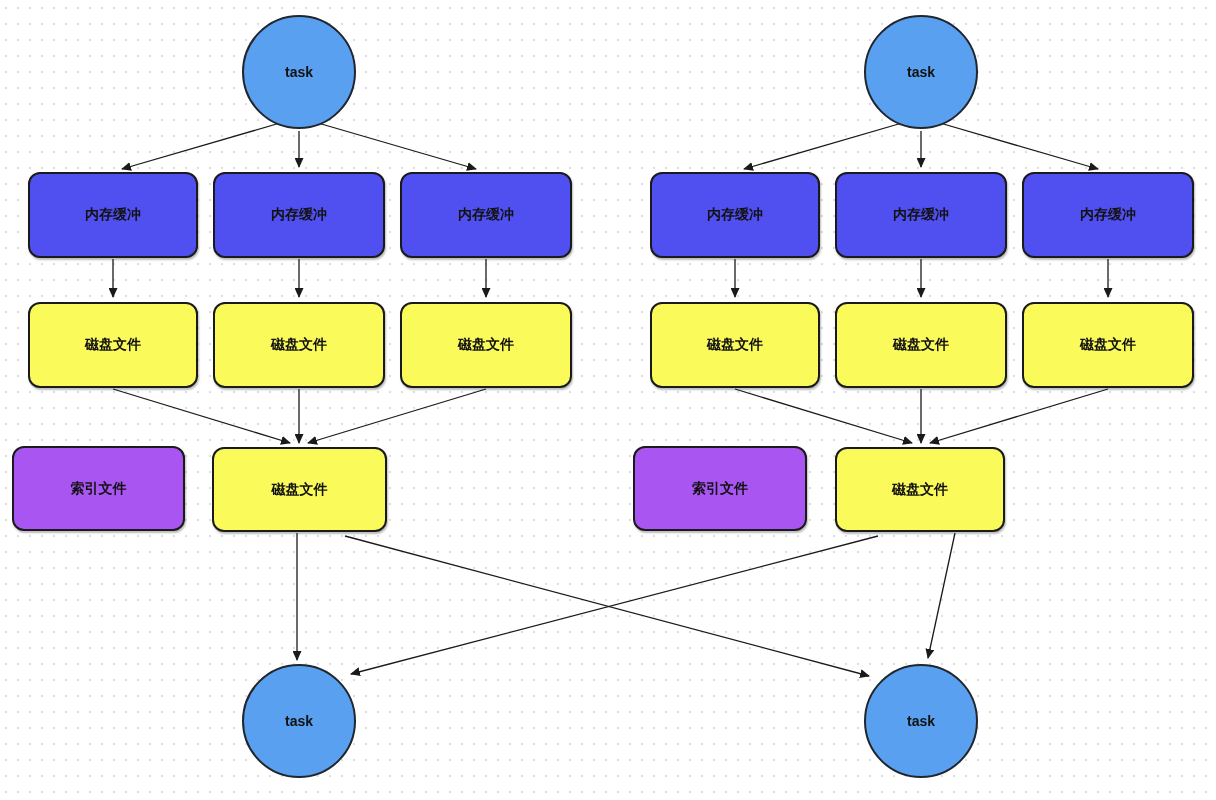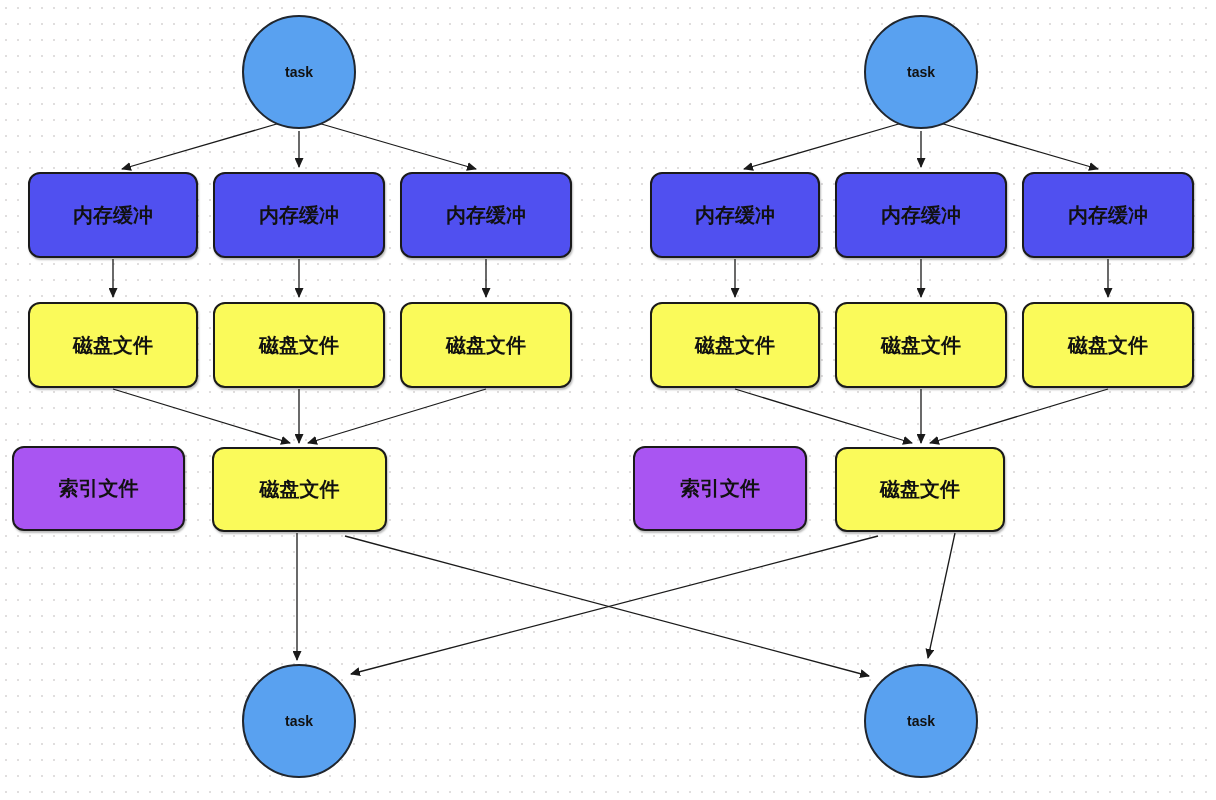--- a/index.html
+++ b/index.html
@@ -30,21 +30,21 @@
     justify-content: center;
     box-sizing: border-box;
     z-index: 2;
     font-weight: 700;
     color: #111111;
     text-align: center;
   }
   .rect {
     border: 2px solid #1a1a1a;
     border-radius: 12px;
-    font-size: 20px;
+    font-size: 14px;
     box-shadow: 1px 2px 2px rgba(60,60,60,0.35);
   }
   .circle {
     border: 2px solid #20262e;
     border-radius: 50%;
     font-size: 14px;
   }
   .task-fill   { background: #59a1f0; }
   .memory-fill { background: #5050f0; }
   .disk-fill   { background: #fafa5a; text-align: center; }

